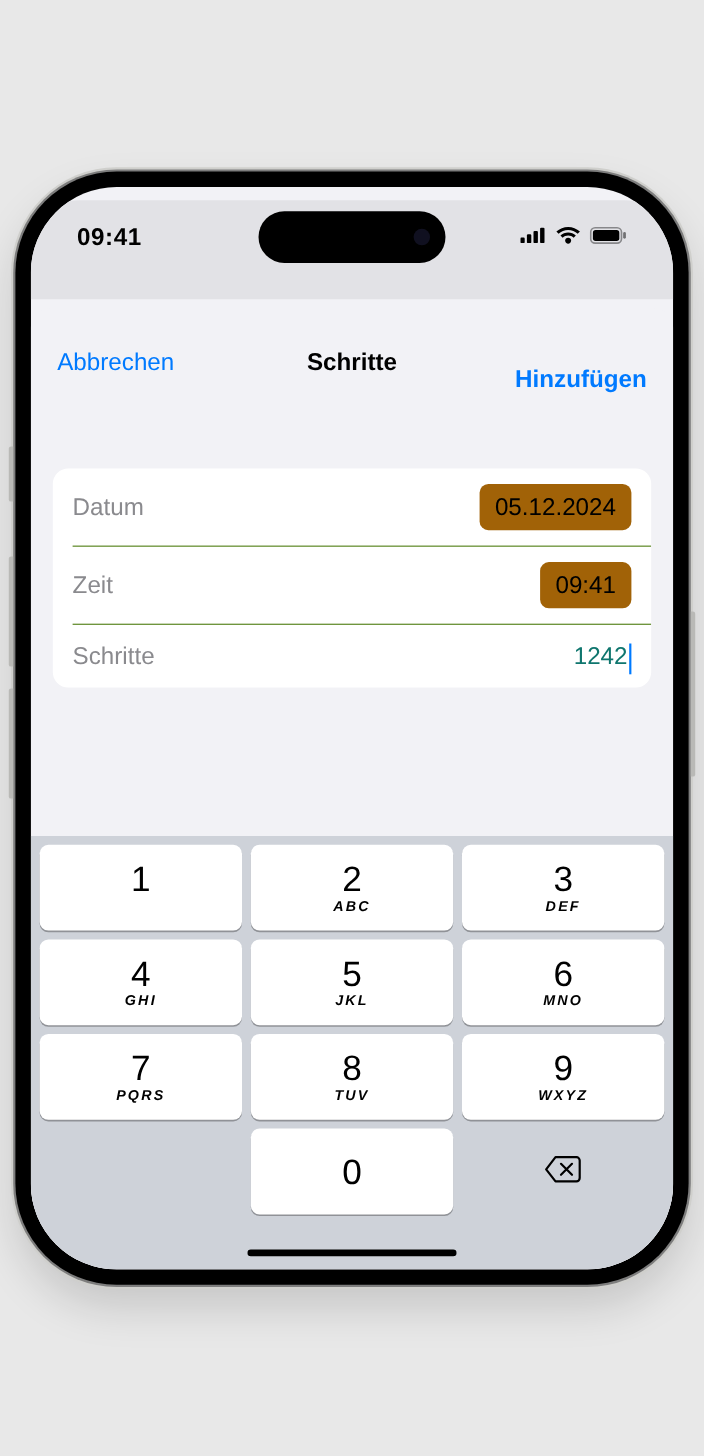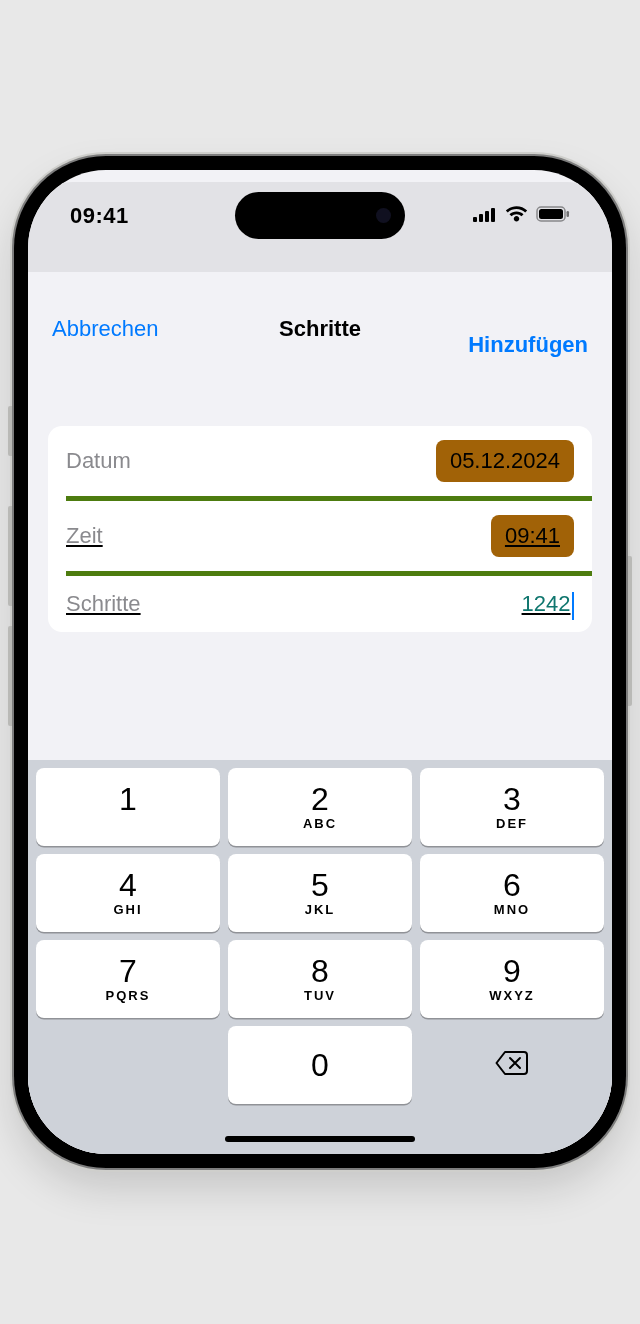--- a/index.html
+++ b/index.html
@@ -101,21 +101,21 @@
       overflow: hidden;
     }
     .form-row {
       display: flex;
       align-items: center;
       justify-content: space-between;
       padding: 14px 18px;
       min-height: 58px;
       gap: 40px;
     }
-    .form-row + .form-row { border-top: 5px solid #4d7c0f; margin-left:18px; padding-left:0;text-decoration:underline; }
+    .form-row + .form-row { border-top: 1px solid #4d7c0f; margin-left:18px; padding-left:0; }
     .form-row + .form-row .row-label{ }
     .row-label { font-size: 22px; color: #8a8a8e; }
     .value-chip {
       background: #a16207;
       border-radius: 8px;
       padding: 8px 14px;
       font-size: 22px;
       color: #000;
     }
     .value-text {
@@ -146,21 +146,21 @@
       background: #fff;
       border-radius: 8px;
       height: 78px;
       display: flex;
       flex-direction: column;
       align-items: center;
       justify-content: center;
       box-shadow: 0 1.5px 0 rgba(0,0,0,0.3);
     }
     .key-digit { font-size: 32px; font-weight: 400; line-height: 1; color:#000;}
-    .key-letters { font-size: 13px; font-weight: 700; letter-spacing: 2px; color:#000; margin-top:1px;}
+    .key-letters { font-size: 13px; font-weight: 700; letter-spacing: 2px; color:#000; margin-top:1px;font-style:italic;}
     .key-spacer { flex:1; background:transparent; box-shadow:none; }
     .key-del {
       flex:1; background:transparent; box-shadow:none;
       display:flex; align-items:center; justify-content:center;
     }
 
     .home-indicator {
       position: absolute;
       bottom: 12px;
       left: 50%;

